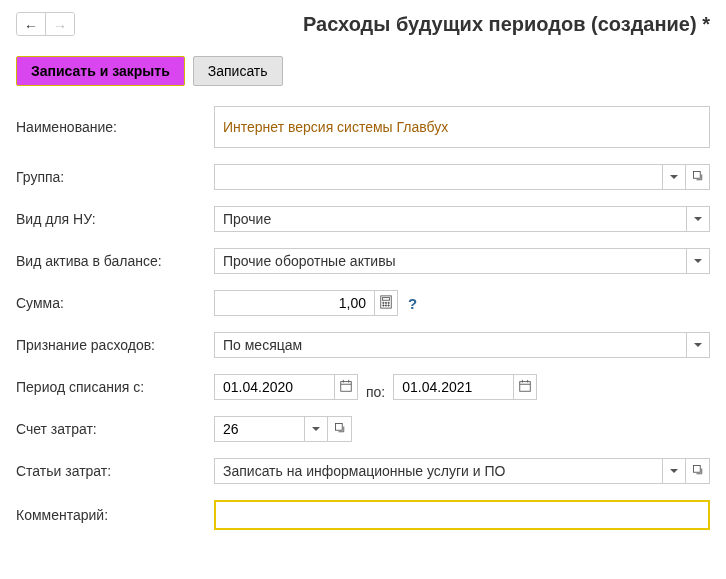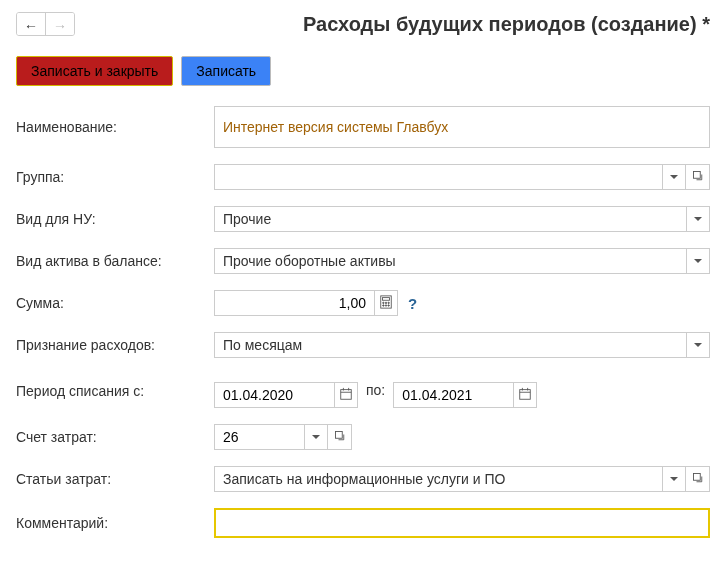--- a/index.html
+++ b/index.html
@@ -53,29 +53,29 @@
     text-align: right;
   }
   .toolbar {
     display: flex;
     gap: 8px;
     margin-bottom: 20px;
   }
   .btn {
     padding: 6px 14px;
     border: 1px solid #bbb;
-    background: #3b82f6;
+    background: #e5e5e5;
     font-size: 14px;
     cursor: pointer;
     border-radius: 2px;
   }
   .btn-primary {
-    background: #b91c1c;
+    background: #d946ef;
     border-color: #d4b800;
-    font-weight: normal;
+    font-weight: bold;
   }
   .form {
     display: flex;
     flex-direction: column;
     gap: 16px;
   }
   .form-row {
     display: flex;
     align-items: center;
     gap: 8px;
@@ -294,21 +294,21 @@
       <div class="select-wrap">
         <div class="select-field">По месяцам</div>
         <div class="addon-btn">
           <span class="caret"></span>
         </div>
       </div>
     </div>
 
     <div class="form-row">
       <div class="label">Период списания с:</div>
-      <div style="display:flex;align-items:flex-start;margin-top:8px;">
+      <div style="display:flex;align-items:flex-end;">
         <input class="date-input" type="text" value="01.04.2020" style="">
         <div class="addon-btn cal-icon">
           <span>
             <svg viewBox="0 0 16 16">
                 <rect x="2" y="3" width="12" height="11" stroke-width="1"></rect>
                 <line x1="2" y1="6" x2="14" y2="6" stroke-width="1"></line>
                 <line x1="5" y1="1" x2="5" y2="4" stroke-width="1"></line>
                 <line x1="11" y1="1" x2="11" y2="4" stroke-width="1"></line>
               </svg>
           </span>

